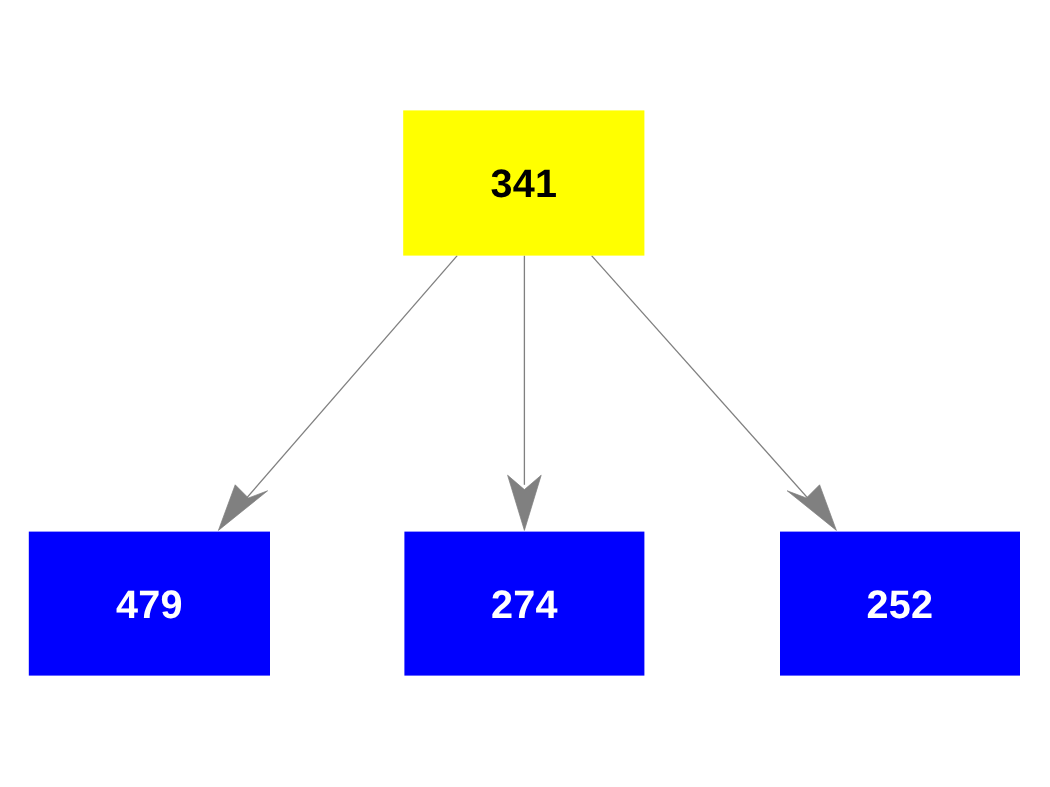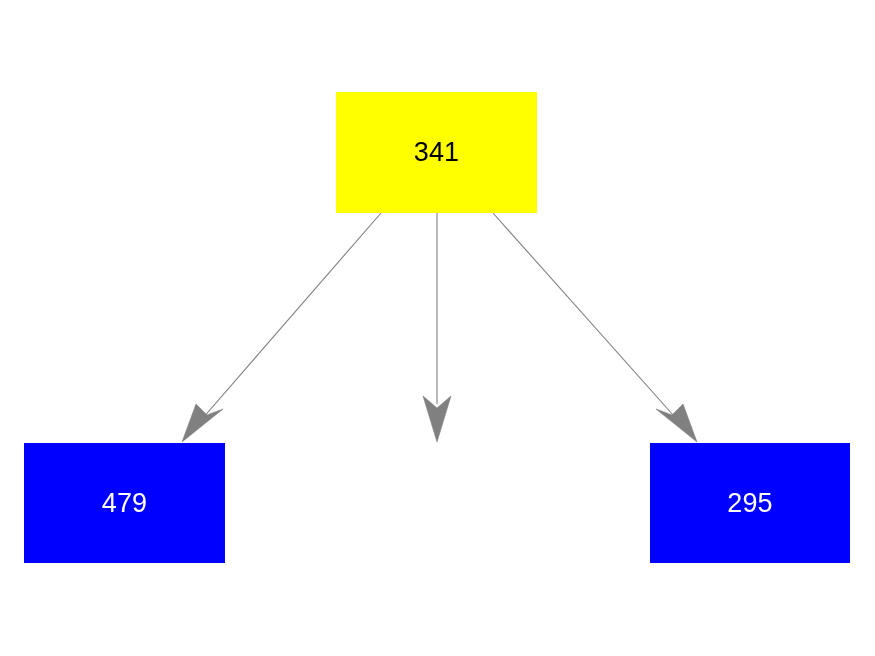--- a/index.html
+++ b/index.html
@@ -26,22 +26,22 @@
   }
   .node {
     position: absolute;
     box-sizing: border-box;
     display: flex;
     align-items: center;
     justify-content: center;
     line-height: 1;
   }
   .node-label {
-    font-size: 27px;
-    font-weight: normal;
+    font-size: 33px;
+    font-weight: bold;
     letter-spacing: 0.2px;
     user-select: none;
   }
   .node-root {
     background: #ffff00;
   }
   .node-root .node-label {
     color: #000000;
   }
   .node-child {
@@ -72,18 +72,21 @@
   </svg>
 
   <div class="node node-root" id="node-root" style="left: 336px; top: 92px; width: 201px; height: 121px; background: rgb(255, 255, 0);">
     <span class="node-label" style="color: rgb(0, 0, 0);">341</span>
   </div>
 
   <div class="node node-child" id="node-child1" style="left: 24px; top: 443px; width: 201px; height: 120px; background: rgb(0, 0, 255);">
     <span class="node-label" style="color: rgb(255, 255, 255);">479</span>
   </div>
 
+  <div class="node node-child" id="node-child2" style="left: 337px; top: 443px; width: 200px; height: 120px; background: rgb(0, 0, 255);">
+    <span class="node-label" style="color: rgb(255, 255, 255);">274</span>
+  </div>
 
   <div class="node node-child" id="node-child3" style="left: 650px; top: 443px; width: 200px; height: 120px; background: rgb(0, 0, 255);">
-    <span class="node-label" style="color: rgb(255, 255, 255);">295</span>
+    <span class="node-label" style="color: rgb(255, 255, 255);">252</span>
   </div>
 
 </div>
 
 </body></html>

